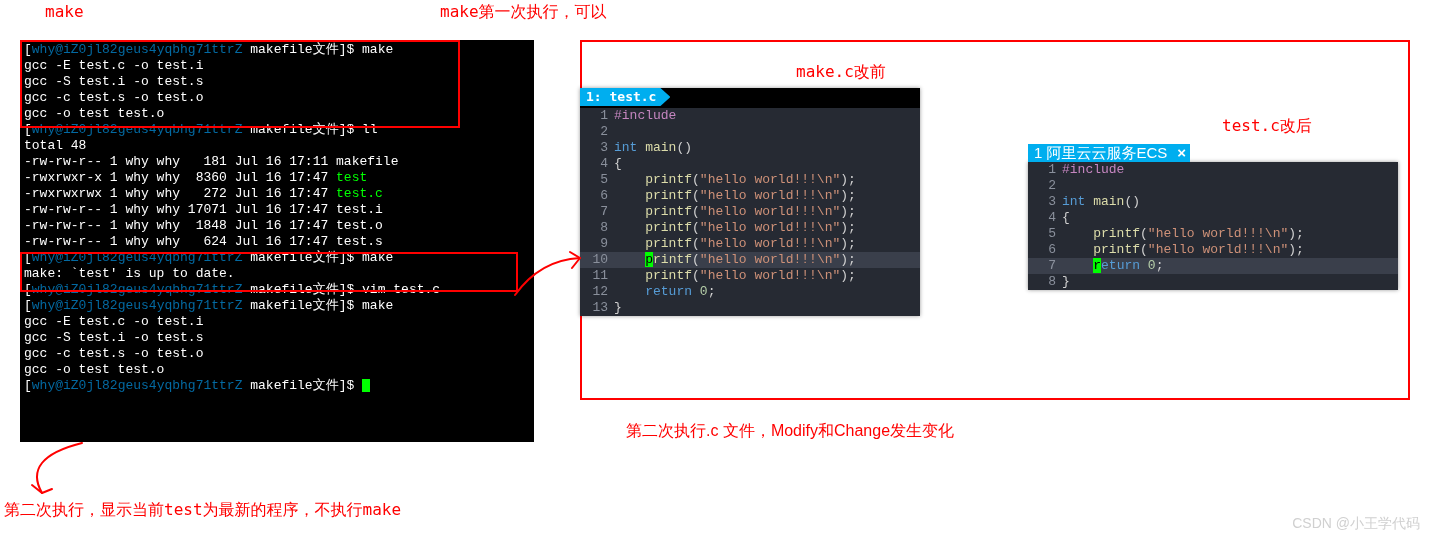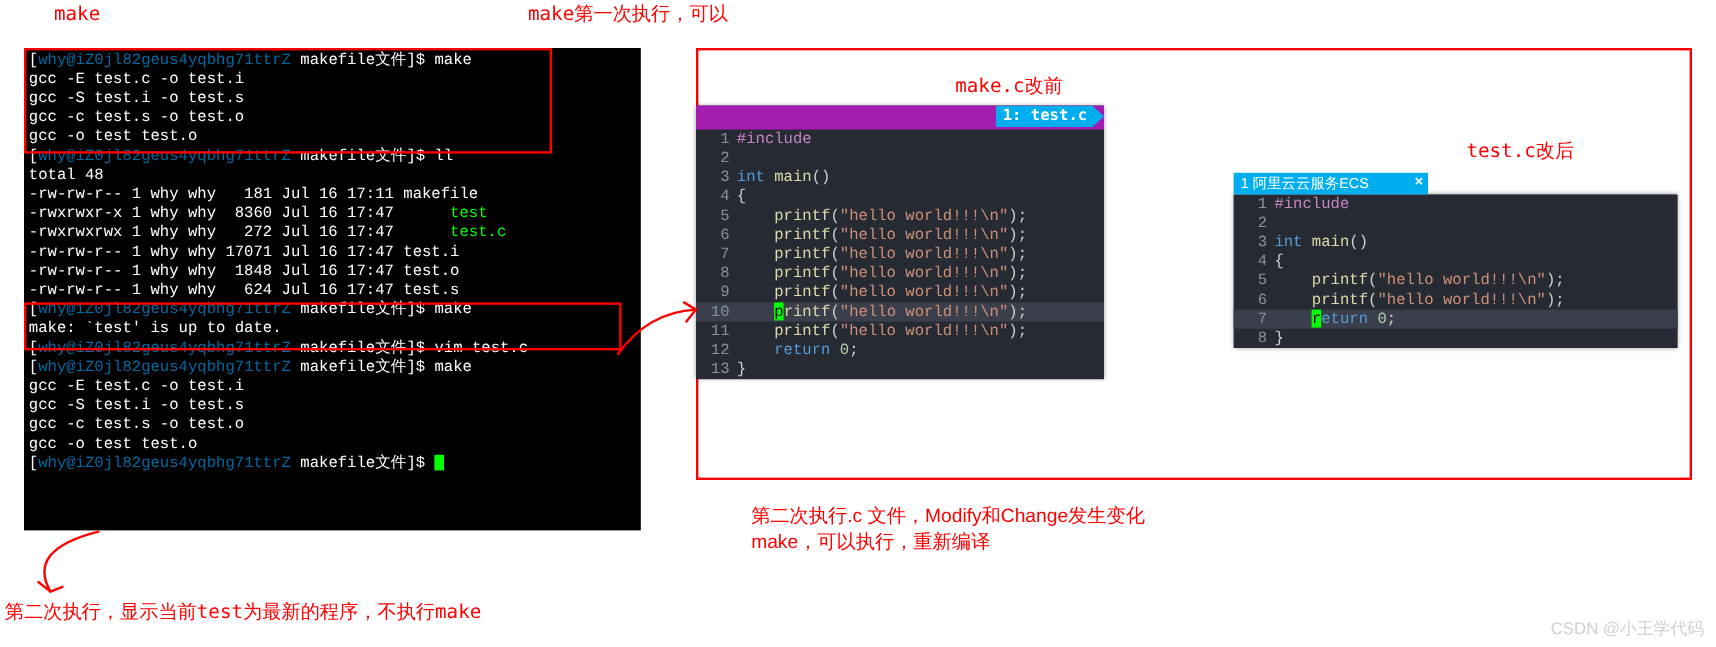--- a/index.html
+++ b/index.html
@@ -20,32 +20,32 @@
   
   .terminal {
     background: #000;
     color: #fff;
     padding: 2px 4px;
     line-height: 16px;
     white-space: pre;
     font-size: 13px;
   }
   .t-yellow { color: #0369a1; }
-  .t-green  { color: #00ff00; margin-left: 39px; }
+  .t-green  { color: #00ff00; }
   .cursor-block { display:inline-block; width:8px; height:13px; background:#00ff00; vertical-align:middle; }
 
   
   .editor {
     background: #262a33;
     color: #d0d0d0;
     font-size: 13px;
     line-height: 16px;
     box-shadow: 0 0 4px rgba(0,0,0,.4);
   }
-  .editor .title-row { background:#a21caf; height:20px; position:relative;text-align:right; }
+  .editor .title-row { background:#000000; height:20px; position:relative; }
   .tab-arrow {
     background:#00aeef;
     color:#fff;
     height:18px;
     display:inline-flex;
     align-items:center;
     padding:0 14px 0 6px;
     font-weight:bold;
     clip-path: polygon(0 0, calc(100% - 10px) 0, 100% 50%, calc(100% - 10px) 100%, 0 100%);
     font-family: Consolas, monospace;
@@ -63,21 +63,21 @@
   .c-punct{ color:#d0d0d0; }
   .e-cursor { background:#00ff00; color:#000; }
 
   .win-tab {
     background:#00aeef;
     color:#fff;
     height:18px;
     display:flex;
     align-items:center;
     font-family: "Microsoft YaHei", sans-serif;
-    font-size:12px;
+    font-size:15px;
     padding:0 6px;
     width:150px;
     position:relative;
   }
   .win-tab .x { position:absolute; right:4px; top:0; color:#fff; font-weight:bold; }
 
   .hand-arrow { stroke:#ff0000; stroke-width:2; fill:none; stroke-linecap:round; }
   .watermark { color:#d0d0d0; font-family:"Microsoft YaHei",sans-serif; font-size:14px; }
 
   .annot { font-family:"SimSun","Microsoft YaHei",sans-serif; color:#ff0000; font-size:16px; line-height:22px; }
@@ -211,21 +211,20 @@
       </div>
       <div class="code-row">
         <div class="gutter">8</div>
         <div class="code-line"><span class="c-punct">}</span></div>
       </div>
     </div>
 </div>
 
 <div class="abs annot" style="left:626px; top:420px; width:700px;">
   <div>第二次执行.c 文件，Modify和Change发生变化</div>
-  <div>make，可以执行，重新编译</div>
 </div>
 
 <div class="abs red-text" style="left:4px; top:500px;text-align:right;">第二次执行，显示当前test为最新的程序，不执行make</div>
 
 <svg class="abs" style="left:510px; top:250px;" width="80" height="60">
   <path class="hand-arrow" d="M5,45 Q30,10 70,8"></path>
   <path class="hand-arrow" d="M70,8 l-10,-6 M70,8 l-8,10"></path>
 </svg>
 <svg class="abs" style="left:12px; top:438px;" width="90" height="60">
   <path class="hand-arrow" d="M70,5 Q10,20 30,55"></path>

